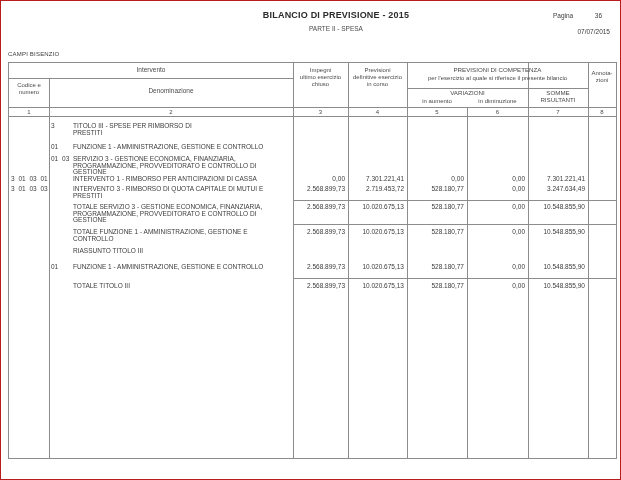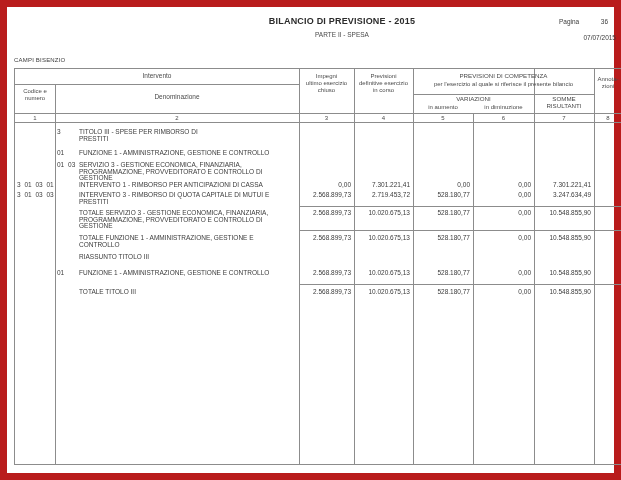--- a/index.html
+++ b/index.html
@@ -1,21 +1,21 @@
 <!DOCTYPE html>
 <html><head>
 <meta charset="utf-8">
 <style>
   html,body { margin:0; padding:0; }
   body {
     width:621px; height:480px; background:#ffffff; position:relative;
     font-family:"Liberation Sans", sans-serif; color:#3b3b3b;
     -webkit-font-smoothing:antialiased;
   }
-  .page { position:absolute; inset:0; border:7px solid #b91c1c; box-sizing:border-box; background:#fff; }
+  .page { position:absolute; inset:0; border:1px solid #b91c1c; box-sizing:border-box; background:#fff; }
 
   
   .hdr-title { position:absolute; left:49px; top:9px; width:572px; text-align:center;
                font-size:9px; font-weight:bold; color:#2b2b2b; letter-spacing:.2px; }
   .hdr-sub   { position:absolute; left:49px; top:24px; width:572px; text-align:center; font-size:6.5px; color:#4a4a4a; }
   .hdr-pagina { position:absolute; left:552px; top:11px; font-size:6.5px; }
   .hdr-pagenum { position:absolute; left:578px; top:11px; width:23px; text-align:right; font-size:6.5px; }
   .hdr-date { position:absolute; left:539px; top:27px; width:70px; text-align:right; font-size:6.5px; }
   .hdr-entity { position:absolute; left:7px; top:50px; font-size:6px; letter-spacing:.2px; }
 

